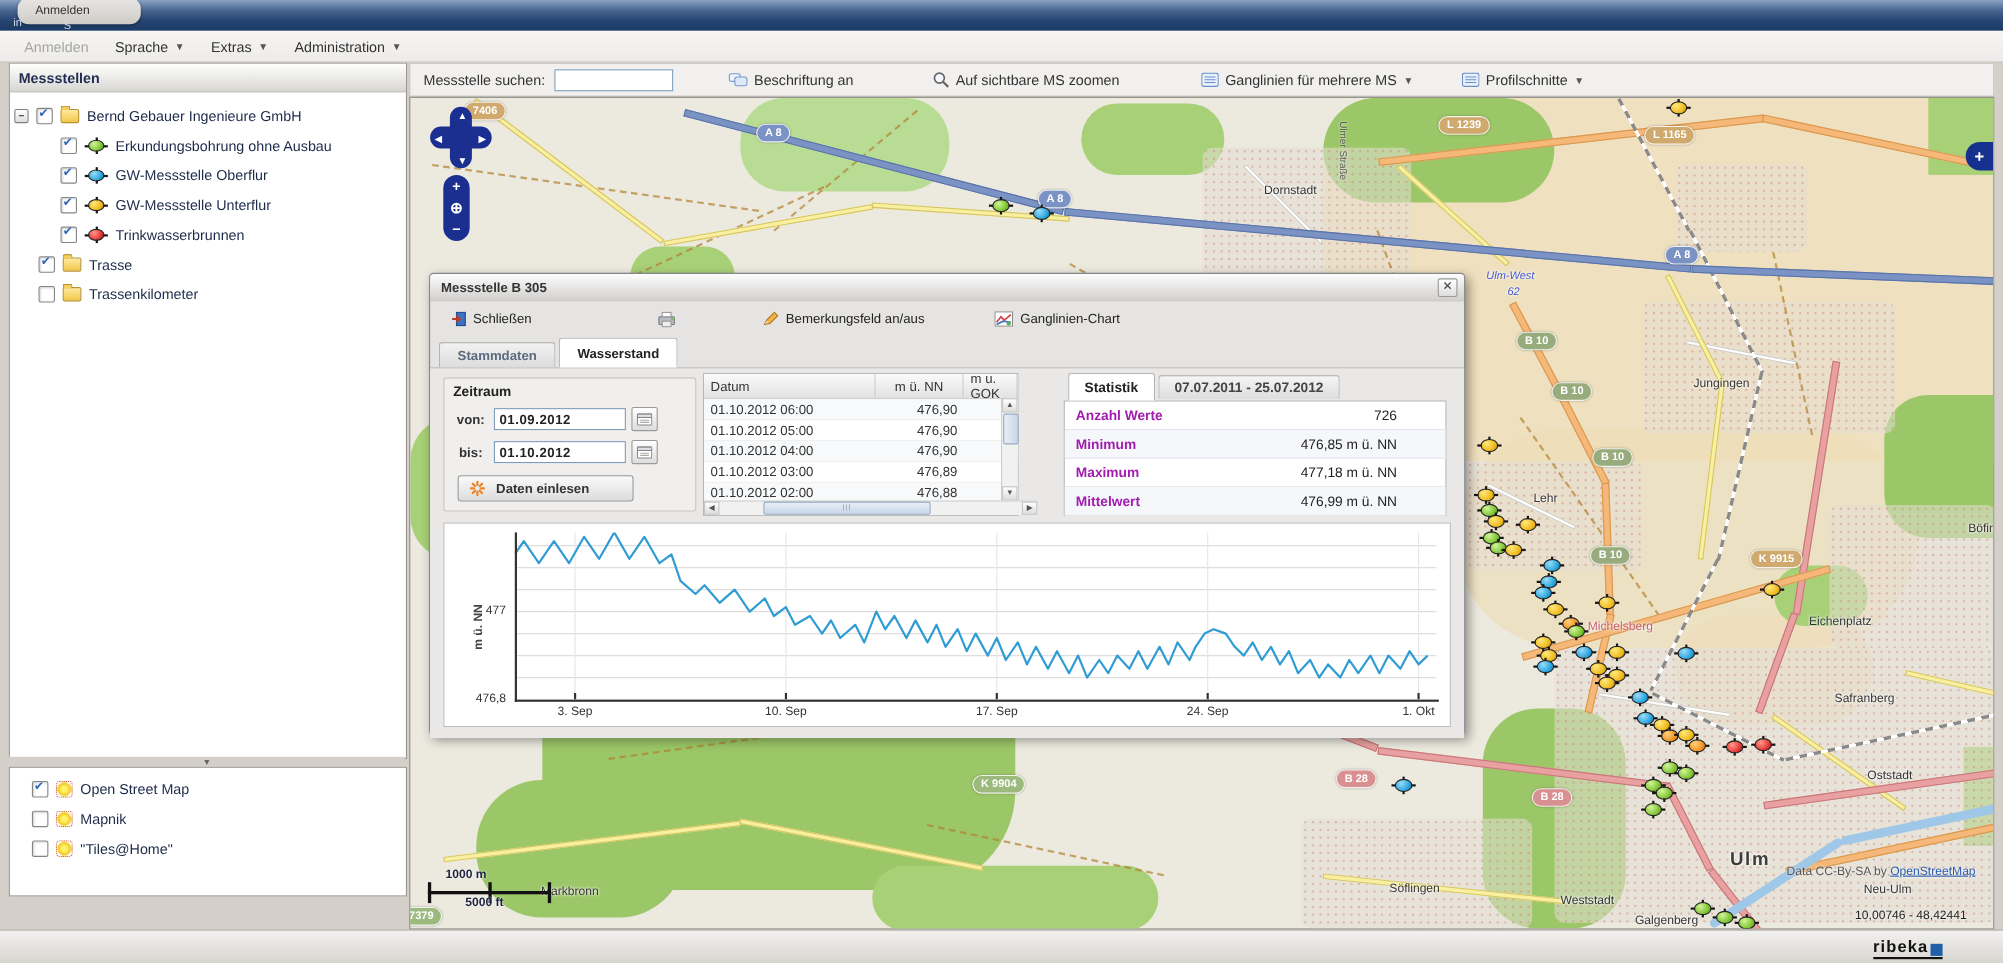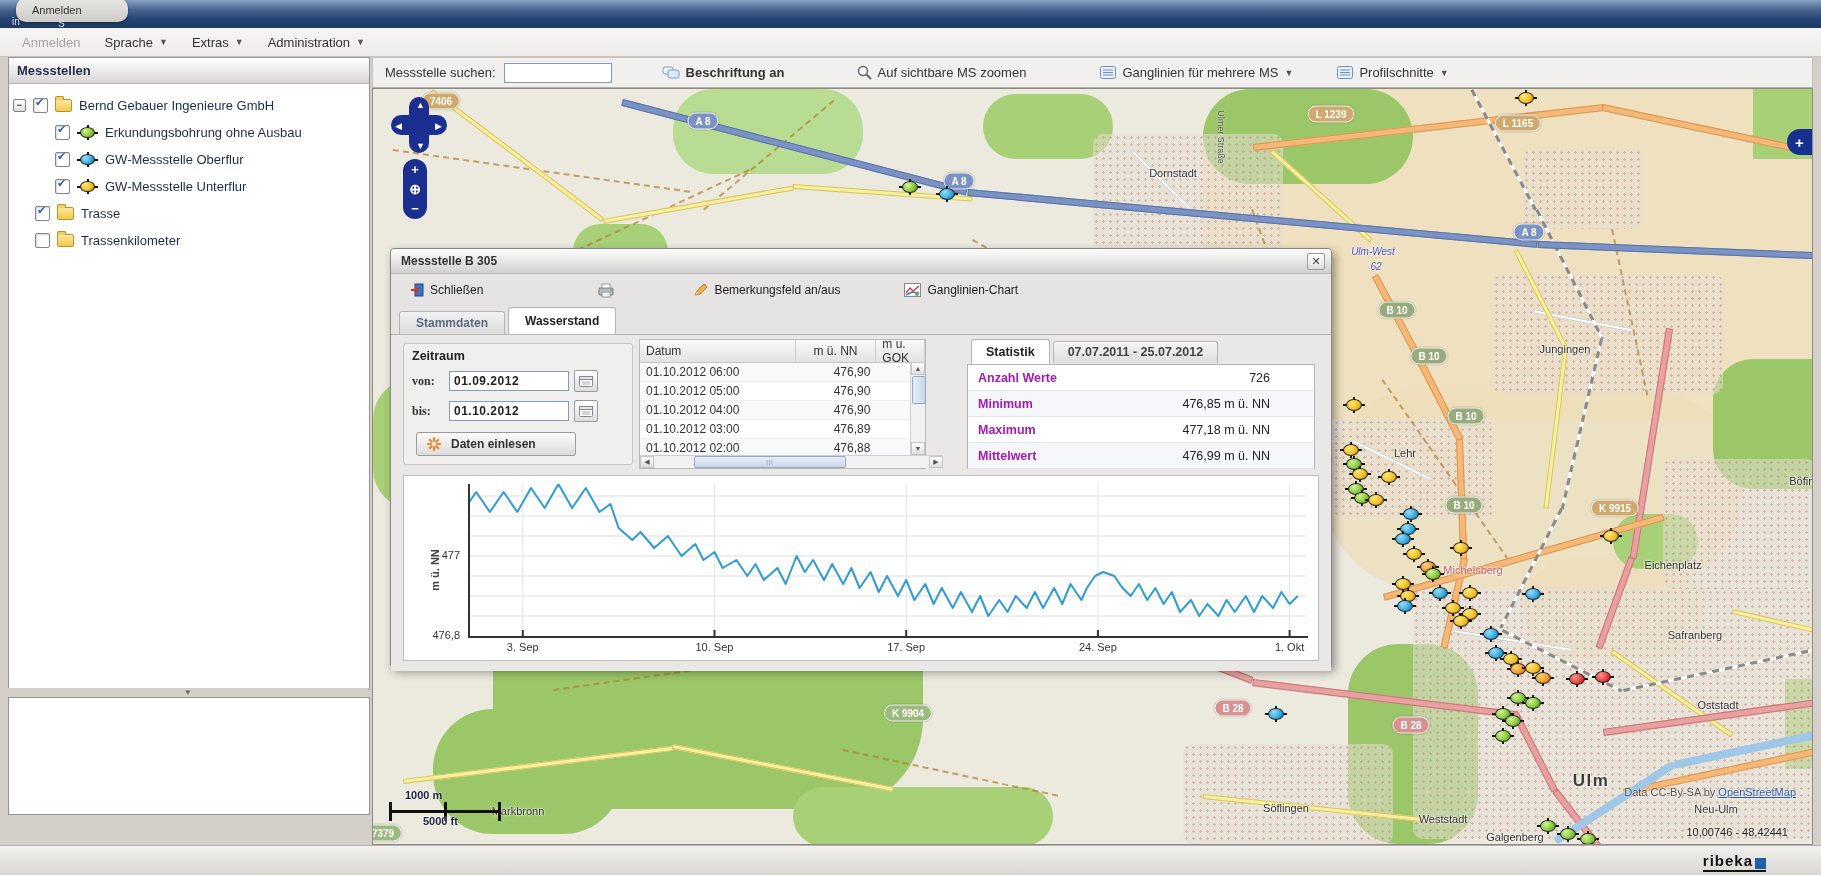--- a/index.html
+++ b/index.html
@@ -94,21 +94,21 @@
   .closebox{width:16px;height:15px;border:1px solid #9a9a9a;border-radius:2px;background:linear-gradient(#fff,#ddd);display:grid;place-items:center;font-size:11px;color:#444;line-height:1;}
   #dlg-toolbar{height:32px;display:flex;align-items:center;font-size:12px;color:#222;gap:6px;padding-left:12px;}
   .dtb{display:flex;align-items:center;gap:6px;padding:3px 6px;border-radius:3px;}
   #dlg-tabs{height:28px;border-bottom:1px solid #b5b5b5;display:flex;align-items:flex-end;padding-left:8px;gap:3px;}
   .dtab{height:22px;padding:0 16px;display:flex;align-items:center;background:linear-gradient(#f2f2f2,#dcdcdc);border:1px solid #b5b5b5;border-bottom:none;border-radius:3px 3px 0 0;font-size:12px;font-weight:bold;color:#5a6b80;}
   .dtab.active{height:26px;background:#fff;color:#222;}
   #dlg-content{position:relative;height:336px;background:#e9e8e6;}
   .zbox{position:absolute;left:12px;top:8px;width:228px;height:120px;background:#f0efed;border:1px solid #c6c6c6;border-radius:3px;font-size:12px;color:#333;}
   .zbox h4{margin:5px 0 0 8px;font-size:12.5px;color:#222;}
   .zrow{position:absolute;display:flex;align-items:center;gap:5px;}
-  .zrow label{width:32px;text-align:left;font-weight:bold;font-family:Liberation Serif, serif;}
+  .zrow label{width:32px;text-align:center;font-weight:bold;}
   .zrow input{width:110px;height:18px;border:1px solid #7f9db9;font-size:12px;font-weight:bold;letter-spacing:.5px;padding:0 4px;color:#222;}
   .calbtn{width:22px;height:20px;border:1px solid #9a9a9a;border-radius:2px;background:linear-gradient(#fff,#ddd);display:grid;place-items:center;}
   .loadbtn{position:absolute;left:12px;top:88px;width:160px;height:24px;border:1px solid #9a9a9a;border-radius:3px;background:linear-gradient(#fafafa,#dcdcdc);display:flex;align-items:center;gap:10px;padding-left:10px;font-size:12px;font-weight:bold;color:#333;box-sizing:border-box;}
   .tbox{position:absolute;left:248px;top:4px;width:287px;height:130px;background:#fff;border:1px solid #b9b9b9;font-size:12px;color:#333;box-sizing:border-box;}
   .thead{display:flex;height:22px;background:linear-gradient(#fafafa,#e2e2e2);border-bottom:1px solid #c5c5c5;}
   .thead div{border-right:1px solid #cdcdcd;display:flex;align-items:center;padding:0 6px;box-sizing:border-box;}
   .th-c1{width:165px;}.th-c2{width:85px;justify-content:center;}.th-c3{width:51px;justify-content:center;padding:0 2px;}
   .trowd{display:flex;height:18px;border-bottom:1px solid #efefef;}
   .trowd:nth-child(odd){background:#f7f9fb;}
   .trowd div{padding:0 6px;box-sizing:border-box;display:flex;align-items:center;}
@@ -189,42 +189,64 @@
       <div class="trow lvl1">
         <span class="cb on"></span>
         <span class="xmk treemk c-b"></span>
         <span class="tlabel">GW-Messstelle Oberflur</span>
       </div>
       <div class="trow lvl1">
         <span class="cb on"></span>
         <span class="xmk treemk c-y"></span>
         <span class="tlabel">GW-Messstelle Unterflur</span>
       </div>
+      <div class="trow lvl1">
+        <span class="cb on"></span>
+        <span class="xmk treemk c-r"></span>
+        <span class="tlabel">Trinkwasserbrunnen</span>
+      </div>
       <div class="trow lvl0b">
         <span class="cb on"></span>
         <span class="folder"></span>
         <span class="tlabel">Trasse</span>
       </div>
       <div class="trow lvl0b">
         <span class="cb"></span>
         <span class="folder"></span>
         <span class="tlabel">Trassenkilometer</span>
       </div>
     </div>
   </div>
 
   <div id="splitter">▼</div>
 
   <div class="panel" style="left:8px;top:697px;width:360px;height:116px;">
+    <div class="tree" style="padding-top:6px;">
+      <div class="trow" style="padding-left:16px;">
+        <span class="cb on"></span>
+        <span class="lyr"></span>
+        <span class="tlabel">Open Street Map</span>
+      </div>
+      <div class="trow" style="padding-left:16px;">
+        <span class="cb"></span>
+        <span class="lyr"></span>
+        <span class="tlabel">Mapnik</span>
+      </div>
+      <div class="trow" style="padding-left:16px;">
+        <span class="cb"></span>
+        <span class="lyr"></span>
+        <span class="tlabel">"Tiles@Home"</span>
+      </div>
+    </div>
   </div>
 
   <div id="maptoolbar">
     <span class="tlab">Messstelle suchen:</span>
     <input type="text" value="" style="">
-    <span class="tbtn" style="margin-left:45px;font-weight:bold;">
+    <span class="tbtn" style="margin-left:45px;">
       <svg width="18" height="13">
           <rect x="1" y="1" width="10" height="7" rx="2" fill="#eef4fb" stroke="#7a9cc8"></rect>
           <rect x="6" y="4" width="11" height="8" rx="2" fill="#dde9f8" stroke="#7a9cc8"></rect>
         </svg>
       <span>Beschriftung an</span>
     </span>
     <span class="tbtn" style="margin-left:62px;">
       <svg width="15" height="15">
           <circle cx="6" cy="6" r="4.5" fill="#f4f8ff" stroke="#666" stroke-width="1.5"></circle>
           <line x1="9.5" y1="9.5" x2="14" y2="14" stroke="#666" stroke-width="2"></line>

